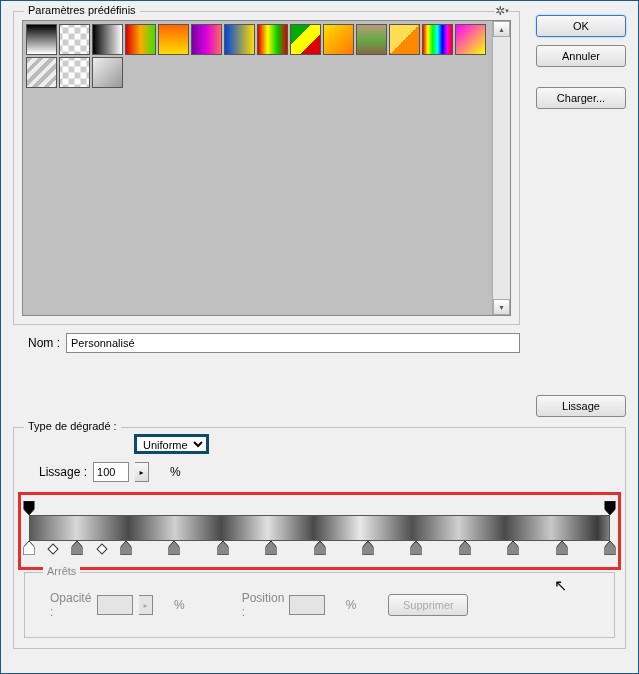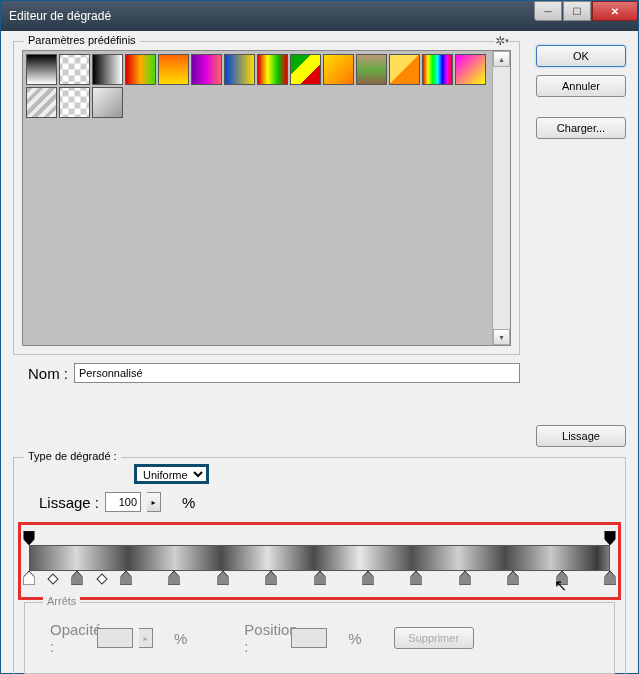--- a/index.html
+++ b/index.html
@@ -27,24 +27,24 @@
 .presets-box { border: 1px solid #888; background: #c0c0c0; height: 296px; display: flex; }
 .swatch-area { flex: 1; padding: 2px; display: flex; flex-wrap: wrap; align-content: flex-start; }
 .swatch { width: 31px; height: 31px; margin: 1px; border: 1px solid #555; }
 .scrollbar { width: 18px; background: #e8e8e8; border-left: 1px solid #aaa; position: relative; }
 .scrollbar .up, .scrollbar .down, .scrollbar .menu { height: 16px; display: flex; align-items: center; justify-content: center; font-size: 8px; color: #555; background: linear-gradient(to bottom,#fff,#ddd); border: 1px solid #aaa; }
 .scrollbar .down { position: absolute; bottom: 0; left: 0; right: 0; }
 
 .gear { width: 14px; height: 14px; display: flex; align-items: center; justify-content: center; font-size: 12px; color: #555; position: absolute; top: -8px; right: 10px; background: #f0f0f0; }
 
 .row { display: flex; align-items: center; gap: 6px; margin-bottom: 8px; }
-.label { font-size: 15px; padding-left: 15px; }
+.label { font-size: 12px; padding-left: 15px; }
 .textinput { height: 20px; border: 1px solid #888; padding: 2px 4px; background: #fff; font-size: 11px; }
 .select { height: 20px; border: 3px solid #0c4a6e; background: #fff; font-size: 11px; padding: 1px 2px; }
-.numinput { width: 36px; height: 20px; border: 1px solid #888; background: #fff; text-align: right; padding: 2px 3px; font-size: 11px; }
+.numinput { width: 36px; height: 20px; border: 1px solid #888; background: #fff; text-align: left; padding: 2px 3px; font-size: 11px; }
 .flyout { width: 14px; height: 20px; border: 1px solid #888; background: linear-gradient(to bottom,#f8f8f8,#ddd); display: flex; align-items: center; justify-content: center; font-size: 8px; border-left: none; }
 
 .fullwidth-section { padding: 0 12px 12px 12px; }
 
 .gradient-fieldset { border: 1px solid #c0c0c0; padding: 12px 10px 10px 10px; position: relative; }
 .gradient-fieldset .legend { position: absolute; top: -8px; left: 10px; background: #f0f0f0; padding: 0 4px; font-size: 11px; }
 
 .highlight-box { border: 3px solid #e03030; padding: 6px 4px; margin: 10px -6px 4px -6px; }
 
 .gradbar-wrap { position: relative; padding: 14px 4px 20px 4px; }
@@ -60,28 +60,20 @@
 .arrets-fieldset .legend { position: absolute; top: -8px; left: 18px; background: #f0f0f0; padding: 0 4px; font-size: 11px; color: #888; }
 .disabled { color: #888; }
 .disabled .numinput, .disabled .flyout { background: #e4e4e4; color: #aaa; }
 
 .cursor-arrow { position: absolute; left: 554px; top: 576px; font-size: 16px; color: #000; pointer-events: none; }
 </style>
 </head>
 <body>
 
 <div class="window">
-  <div class="titlebar">
-    <span class="title">Editeur de dégradé</span>
-    <div class="winbtns">
-      <div class="winbtn min">─</div>
-      <div class="winbtn max">☐</div>
-      <div class="winbtn close">✕</div>
-    </div>
-  </div>
 
   <div class="content">
     <div class="leftcol">
       <div class="fieldset">
         <span class="legend">Paramètres prédéfinis</span>
         <span class="gear">✲<span style="font-size:7px;vertical-align:middle">▾</span></span>
         <div class="presets-box">
           <div class="swatch-area" id="swatches">
               <div class="swatch" style="background: linear-gradient(rgb(0, 0, 0), rgb(255, 255, 255));"></div>
               <div class="swatch" style="background: repeating-conic-gradient(rgb(255, 255, 255) 0deg, rgb(255, 255, 255) 25%, rgb(204, 204, 204) 0deg, rgb(204, 204, 204) 50%) 50% center / 12px 12px;"></div>

